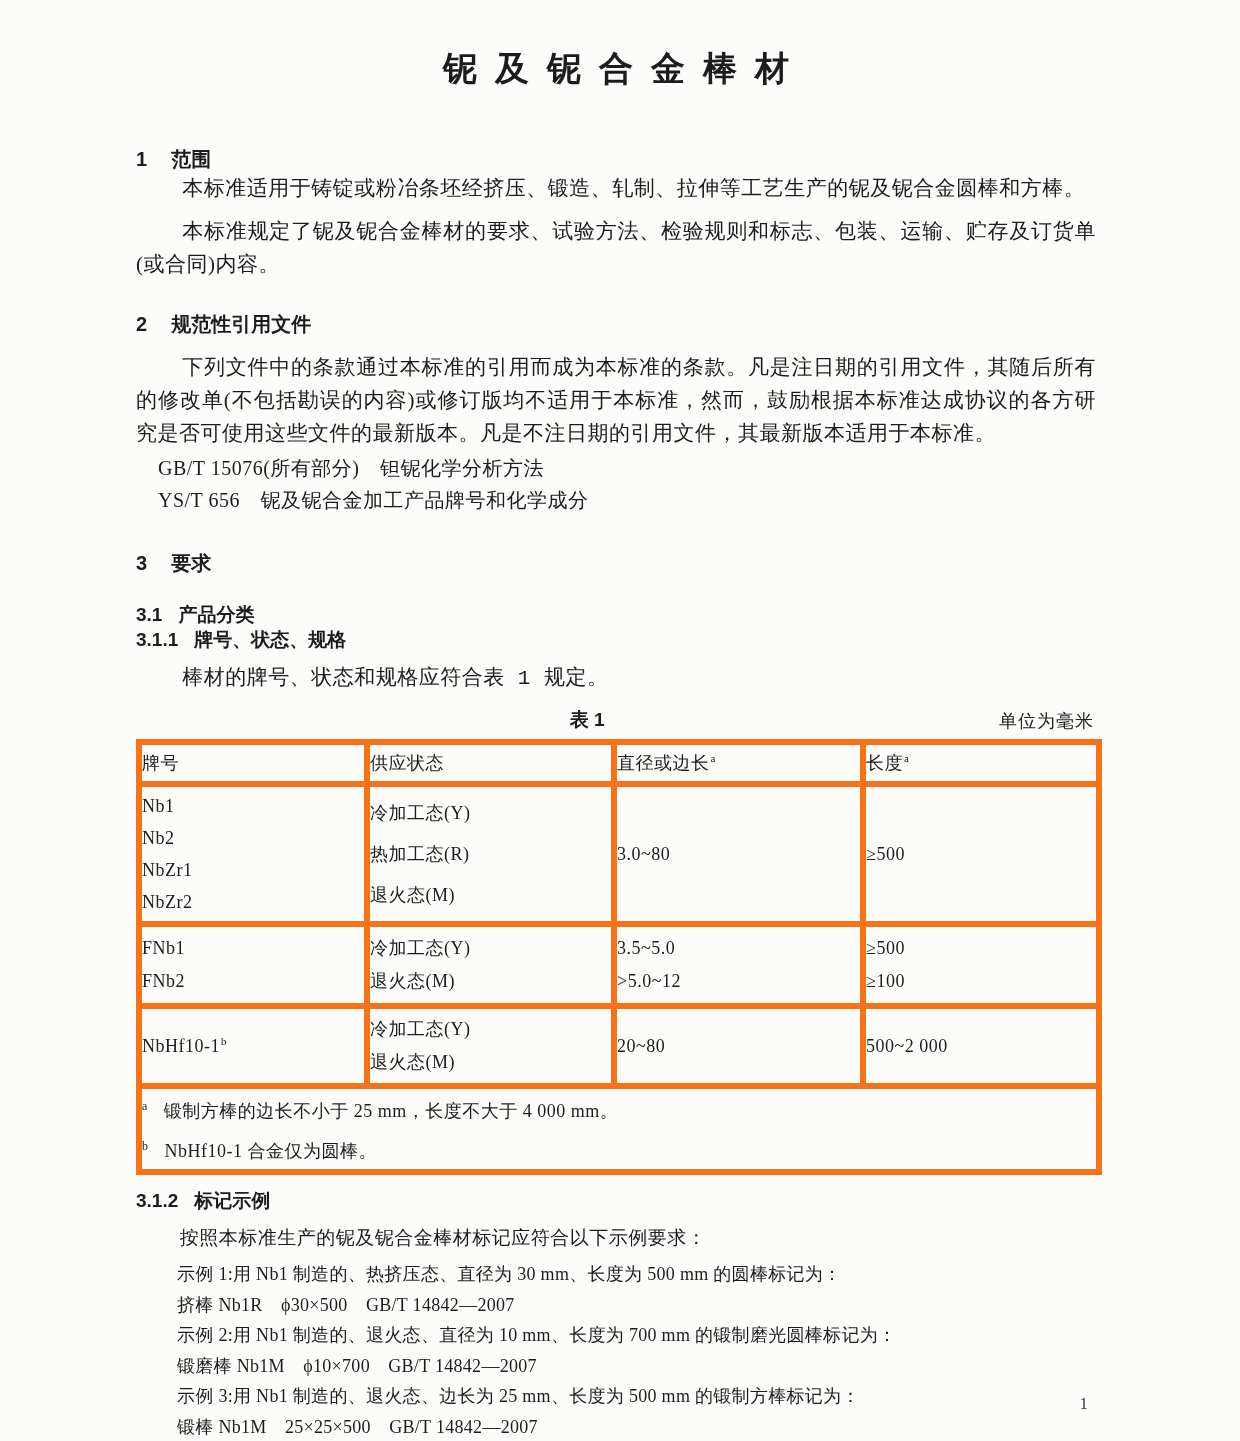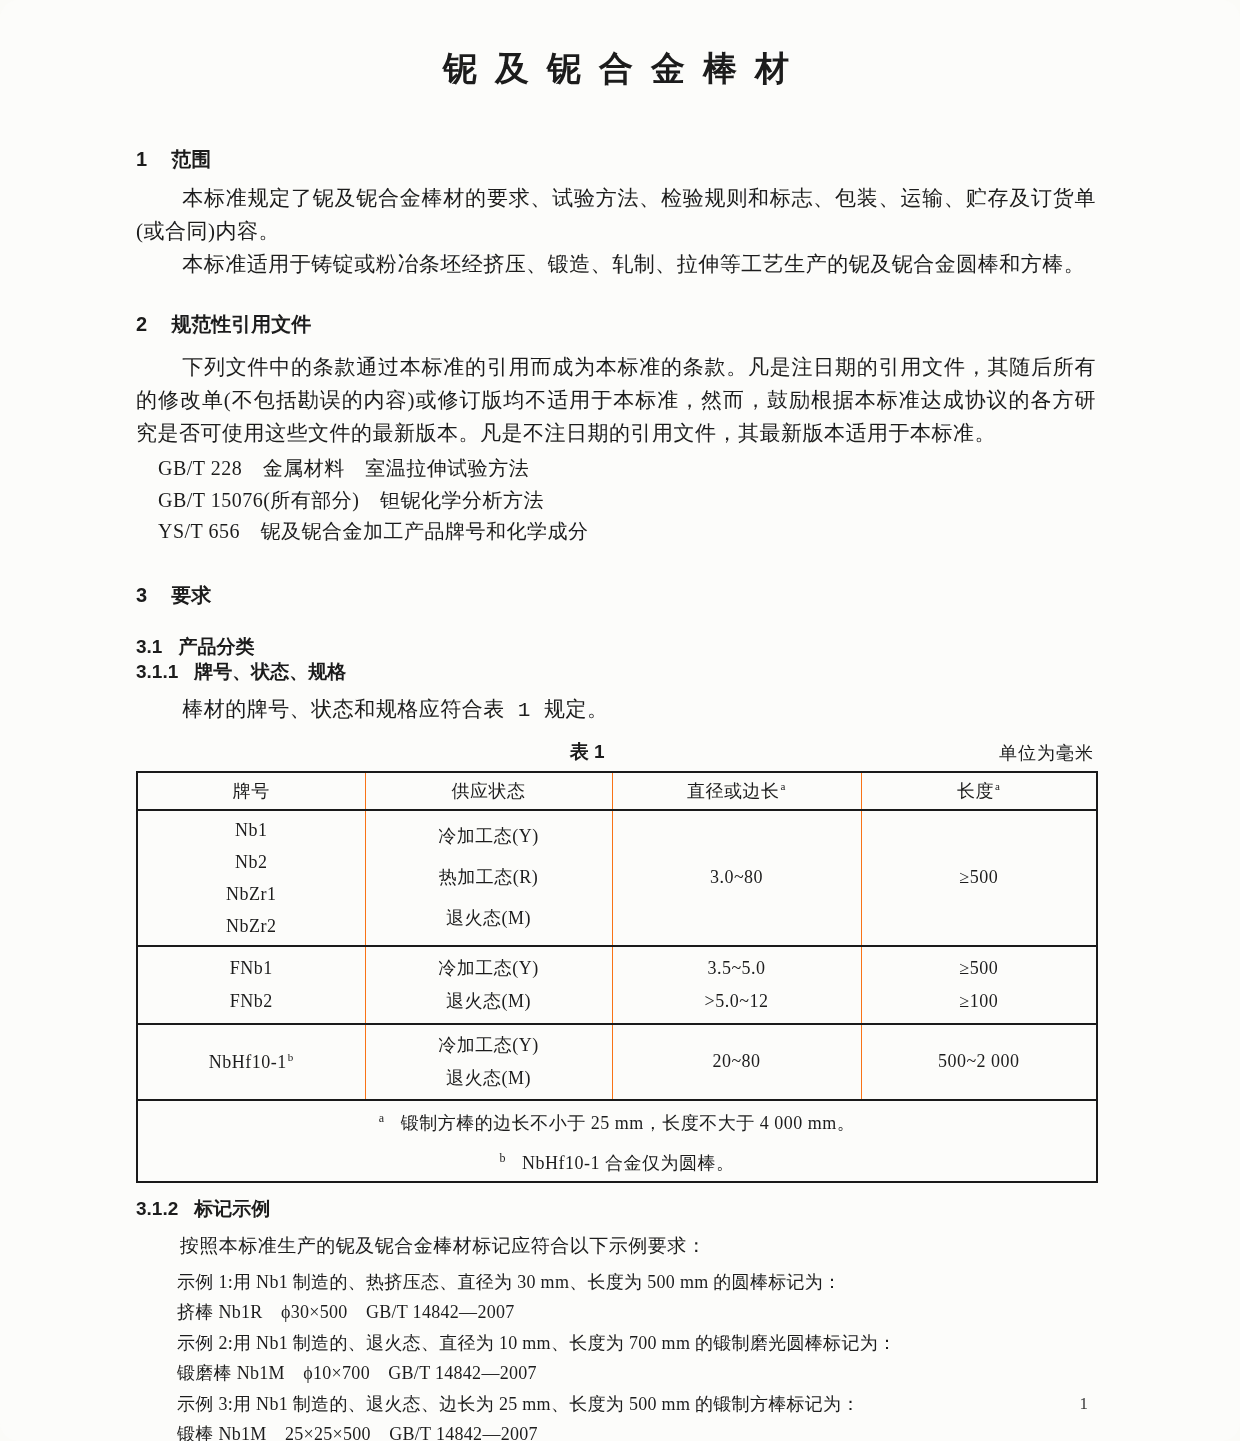--- a/index.html
+++ b/index.html
@@ -54,22 +54,22 @@
     font-family:"Liberation Sans","DejaVu Sans",sans-serif;
     font-weight:bold;font-size:19px;
   }
   .tunit{position:absolute;right:2px;top:2px;font-size:18px;letter-spacing:1px;}
   table.t1{
     margin-top:8px;width:960px;table-layout:fixed;
     border-collapse:collapse;
     font-size:18px;letter-spacing:0.5px;
   }
   table.t1 th,table.t1 td{
-    border:1px solid #f97316;
-    text-align:center;vertical-align:middle;
+    border:6px solid #f97316;
+    text-align:left;vertical-align:middle;
     font-weight:normal;padding:0;
   }
   table.t1{border:2px solid #1a1a1a;}
   table.t1 tr{border-top:2.5px solid #1a1a1a;}
   table.t1 tr.hdr{border-top:none;}
   table.t1 tr.hdr th{height:36px;}
   .r1 td{height:134px;}
   .r2 td{height:76px;}
   .r3 td{height:74px;}
   .grades4 div{line-height:32px;}
@@ -98,29 +98,28 @@
 <body>
 
 <div class="page">
   <div class="content">
 
     <h1 class="doc-title">铌及铌合金棒材</h1>
 
     <div class="h-lv1">
       <span class="hnum">1</span><span>范围</span>
     </div>
+    <p class="body" style="margin-top:0;">本标准适用于铸锭或粉冶条坯经挤压、锻造、轧制、拉伸等工艺生产的铌及铌合金圆棒和方棒。</p>
     <p class="body">本标准规定了铌及铌合金棒材的要求、试验方法、检验规则和标志、包装、运输、贮存及订货单(或合同)内容。</p>
-    <p class="body" style="margin-top:0;">本标准适用于铸锭或粉冶条坯经挤压、锻造、轧制、拉伸等工艺生产的铌及铌合金圆棒和方棒。</p>
 
     <div class="h-lv1 h2-mt">
       <span class="hnum">2</span><span>规范性引用文件</span>
     </div>
     <p class="body" style="margin-top:14px;">下列文件中的条款通过本标准的引用而成为本标准的条款。凡是注日期的引用文件，其随后所有的修改单(不包括勘误的内容)或修订版均不适用于本标准，然而，鼓励根据本标准达成协议的各方研究是否可使用这些文件的最新版本。凡是不注日期的引用文件，其最新版本适用于本标准。</p>
     <div class="refs">
-      <div class="ref-line">GB/T 228　金属材料　室温拉伸试验方法</div>
       <div class="ref-line">GB/T 15076(所有部分)　钽铌化学分析方法</div>
       <div class="ref-line">YS/T 656　铌及铌合金加工产品牌号和化学成分</div>
     </div>
 
     <div class="h-lv1 h3-mt">
       <span class="hnum">3</span><span>要求</span>
     </div>
 
     <div class="h-lv2 h31-mt">
       <span class="hnum">3.1</span><span>产品分类</span>

